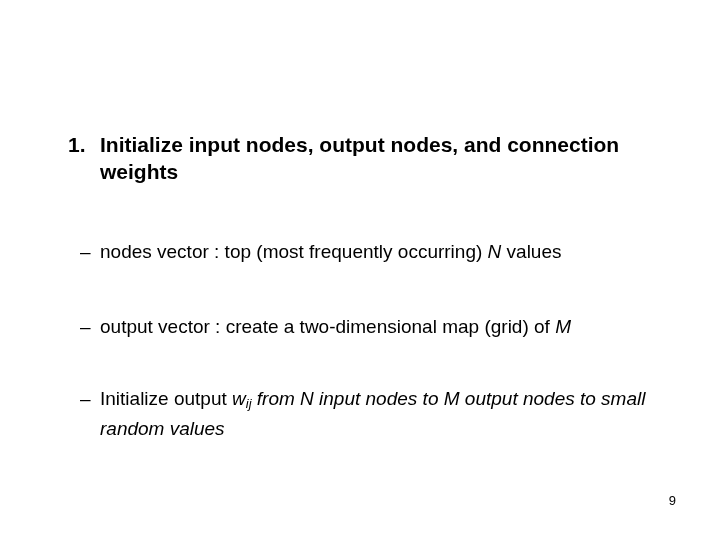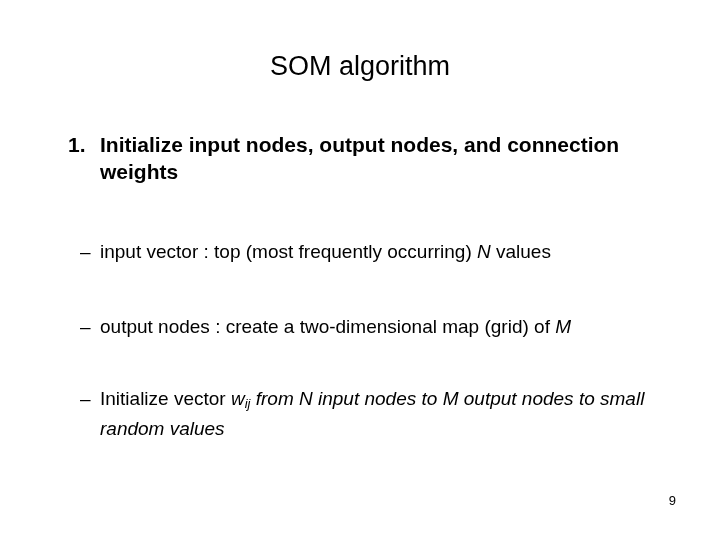--- a/index.html
+++ b/index.html
@@ -103,37 +103,36 @@
     font-weight: 400;
     line-height: 15px;
     color: #000000;
   }
 </style>
 </head>
 <body>
 
 <div id="slide">
 
-  <div class="slide-title">SOM algorithm</div>
 
   <div class="body-block">
 
     <div class="numbered-item">
       <span class="num">1.</span><span>Initialize input nodes, output nodes, and connection weights</span>
     </div>
 
     <div class="sub-item sub-1">
-      <span class="dash">–</span><span>input vector : top (most frequently occurring) </span><span class="var">N</span><span> values</span>
+      <span class="dash">–</span><span>nodes vector : top (most frequently occurring) </span><span class="var">N</span><span> values</span>
     </div>
 
     <div class="sub-item sub-2">
-      <span class="dash">–</span><span>output nodes : create a two-dimensional map (grid) of </span><span class="var">M</span>
+      <span class="dash">–</span><span>output vector : create a two-dimensional map (grid) of </span><span class="var">M</span>
     </div>
 
     <div class="sub-item sub-3">
-      <span class="dash">–</span><span>Initialize vector </span><span class="var"><span>w</span><sub>ij</sub></span><span class="it"> from N input nodes to M output nodes to small random values</span>
+      <span class="dash">–</span><span>Initialize output </span><span class="var"><span>w</span><sub>ij</sub></span><span class="it"> from N input nodes to M output nodes to small random values</span>
     </div>
 
   </div>
 
   <div class="page-number">9</div>
 
 </div>
 
 </body></html>

